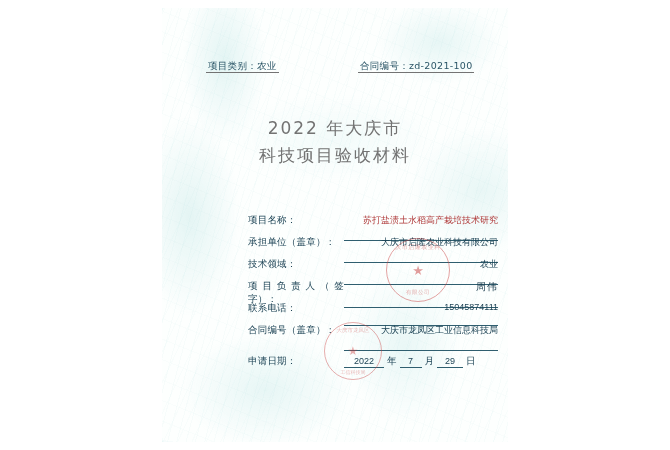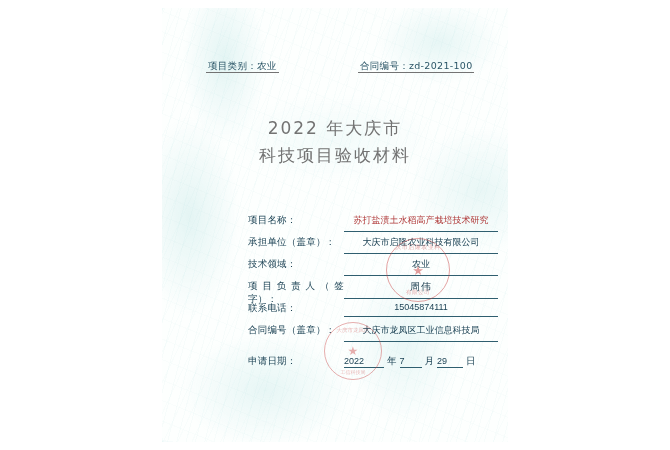--- a/index.html
+++ b/index.html
@@ -125,23 +125,23 @@
     width: 96px;
     text-align: justify;
     font-size: 9.5px;
     color: #1d4355;
     letter-spacing: 0.2px;
     flex: 0 0 96px;
   }
   .rvalue {
     flex: 1 1 auto;
     border-bottom: 1px solid #2f5e6f;
-    text-align: center;
+    text-align: right;
     font-size: 9px;
-    padding-bottom: 4px;
+    padding-bottom: 13px;
     color: #1d4355;
     overflow: hidden;
     text-overflow: clip;
     white-space: nowrap;
   }
   .rvalue.ink-red {
     color: #b03a3a;
     font-family: "DejaVu Sans", "Liberation Sans", sans-serif;
   }
   .rvalue.hand {
@@ -156,21 +156,21 @@
     display: flex;
     align-items: flex-end;
     height: 22px;
     font-size: 9.5px;
     color: #1d4355;
   }
   .daterow .rlabel { flex: 0 0 96px; }
   .seg {
     display: inline-block;
     border-bottom: 1px solid #2f5e6f;
-    text-align: left;
+    text-align: center;
     font-size: 9px;
     padding-bottom: 1px;
     color: #1d4355;
   }
   .seg.y { width: 40px; }
   .seg.m { width: 22px; }
   .seg.d { width: 26px; }
   .segtxt { padding: 0 3px; font-size: 9.5px; }
 
   

